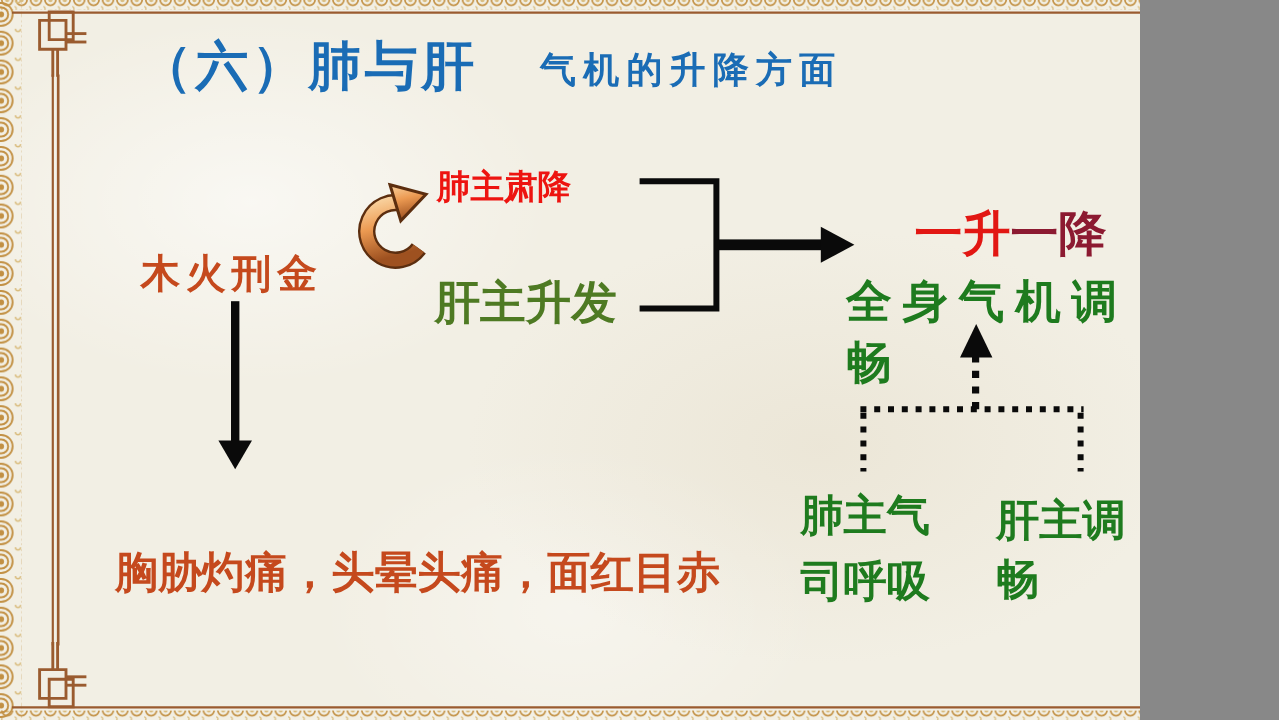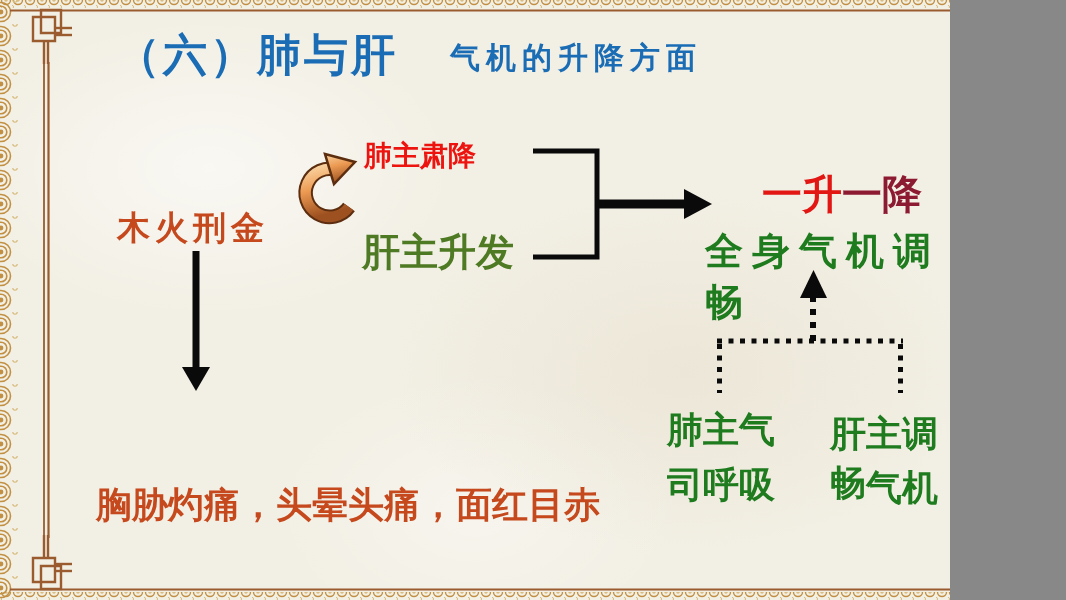--- a/index.html
+++ b/index.html
@@ -19,21 +19,21 @@
   .subtitle{left:450px;top:38px;font-size:30px;letter-spacing:6px;color:var(--title_blue,#1A6CB5);text-align:right;}
   .cause1{left:119px;top:161px;font-size:33px;letter-spacing:5px;color:var(--brush_orange,#C5491D);}
   .cause2{left:117px;top:206px;font-size:33px;letter-spacing:5px;color:var(--brush_orange,#C5491D);}
   .mech-lung{left:364px;top:137px;font-size:28px;color:var(--bright_red,#ED1410);}
   .mech-liver{left:362px;top:227px;font-size:38px;color:var(--olive_green,#4E7A23);}
   .updown{left:740px;top:167px;font-size:40px;letter-spacing:0;}
   .updown .up{color:var(--bright_red2,#E21713);margin-left:22px;}
   .updown .down{color:var(--maroon,#8C1A31);}
   .outcome{left:705px;top:226px;font-size:38px;letter-spacing:9px;color:var(--green,#1E7B1E);}
   .sym1{left:97px;top:391px;font-size:36px;letter-spacing:0px;color:var(--brush_orange,#C5491D);}
-  .sym2{left:96px;top:453px;font-size:36px;letter-spacing:0px;color:var(--brush_orange,#C5491D);margin-top:28px;}
+  .sym2{left:96px;top:453px;font-size:36px;letter-spacing:0px;color:var(--brush_orange,#C5491D);}
   .fn-lung1{left:667px;top:406px;font-size:36px;color:var(--green,#1E7B1E);}
   .fn-lung2{left:667px;top:461px;font-size:36px;color:var(--green,#1E7B1E);}
   .fn-liver1{left:830px;top:410px;font-size:36px;color:var(--green,#1E7B1E);}
   .fn-liver2{left:866px;top:464px;font-size:36px;color:var(--green,#1E7B1E);}
   .pagenum{left:982px;top:556px;font-size:20px;color:var(--page_gray,#7C7C7C);
     font-family:"Liberation Sans",sans-serif;margin-top:11px;}
 </style>
 </head>
 <body>
 
@@ -159,16 +159,15 @@
   <div class="abs sans mech-liver">肝主升发</div>
 
   <div class="abs serif updown"><span class="up">一升</span><span class="down">一降</span></div>
   <div class="abs sans outcome">全身气机调畅</div>
 
   <div class="abs serif sym2">胸胁灼痛，头晕头痛，面红目赤</div>
 
   <div class="abs sans fn-lung1">肺主气</div>
   <div class="abs sans fn-lung2">司呼吸</div>
   <div class="abs sans fn-liver1">肝主调畅</div>
-  <div class="abs sans fn-liver2">气机</div>
 
   <div class="abs pagenum">36</div>
 </div>
 
 </body></html>

